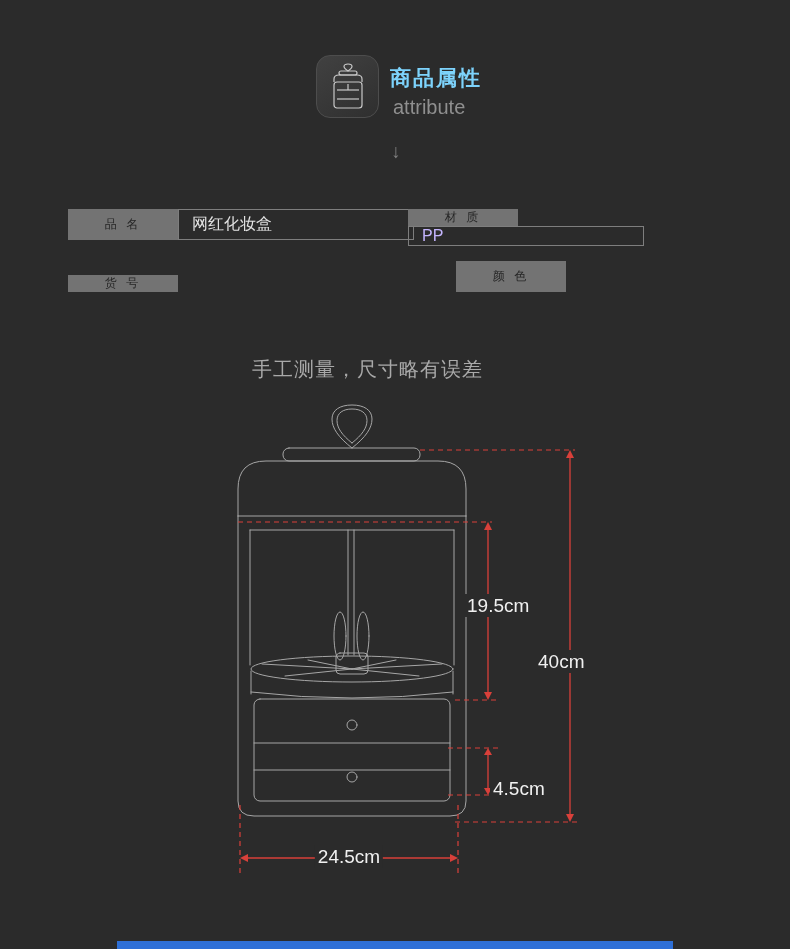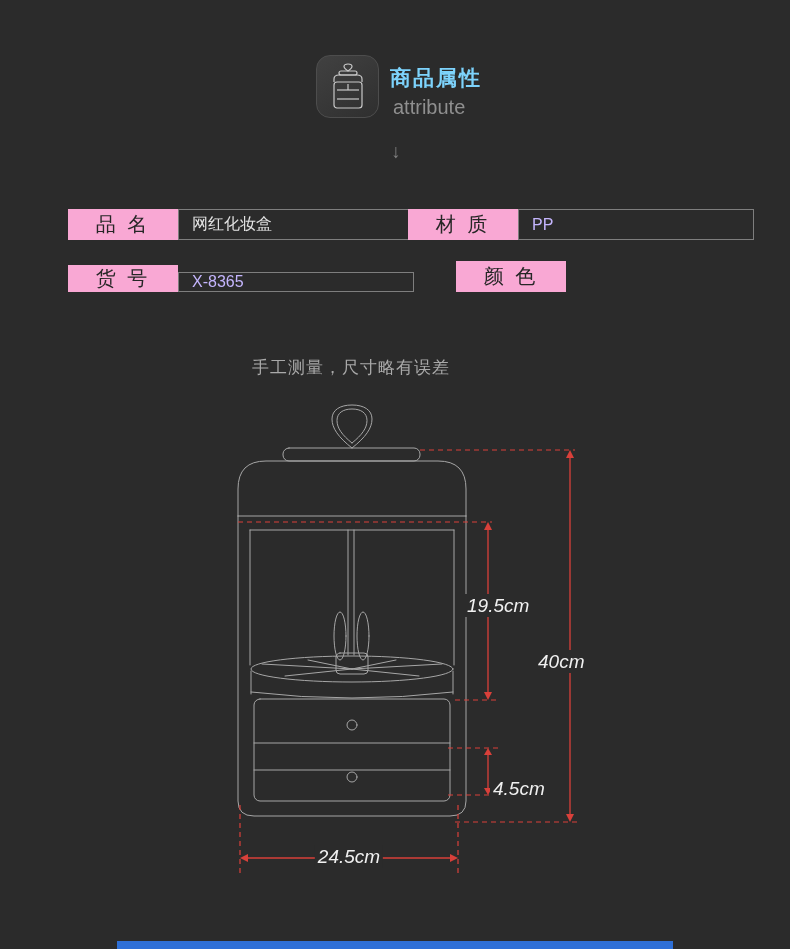--- a/index.html
+++ b/index.html
@@ -23,46 +23,46 @@
     position:absolute; left:393px; top:96px;
     font-size:20px; color:#8f8f8f;
   }
   .down-arrow {
     position:absolute; left:384px; top:141px; width:24px; text-align:center;
     color:#808080; font-size:19px;
   }
   
   .attr-cell { position:absolute; display:flex; height:31px; }
   .attr-label {
-    width:110px; background:#f9a8d4; color:#262626;
-    font-size:20px; letter-spacing:3px;
+    width:110px; background:#737373; color:#262626;
+    font-size:12px; letter-spacing:3px;
     display:flex; align-items:center; justify-content:center;
   }
   .attr-value {
     width:236px; border:1px solid #7e7e7e; box-sizing:border-box;
     color:#e3e3e3; font-size:16px;
     display:flex; align-items:center; padding-left:13px;
     white-space:nowrap;
   }
   .attr-value.muted { color:#c4b5fd; }
   .cell-0 { left:68px;  top:209px; }
-  .cell-1 { left:408px; top:209px; }
+  .cell-1 { left:408px; top:209px;flex-direction:column; }
   .cell-2 { left:68px;  top:261px;align-items:flex-end; }
   .cell-3 { left:408px; top:261px;padding-left:48px; }
   
   .note {
     position:absolute; left:252px; top:356px;
-    font-size:17px; color:#a9a9a9; letter-spacing:1px;
+    font-size:20px; color:#a9a9a9; letter-spacing:1px;
   }
   
   .diagram { position:absolute; left:230px; top:403px; width:365px; height:482px; }
   .diagram svg { position:absolute; left:0; top:0; }
   .dim-label {
     position:absolute; font-size:19px; color:#f0f0f0;
-    background:#2b2b2b; padding:0 3px; line-height:23px; white-space:nowrap;font-style:italic;
+    background:#2b2b2b; padding:0 3px; line-height:23px; white-space:nowrap;
   }
   .dim-19 { left:234px; top:191px; }
   .dim-40 { left:305px; top:217px;margin-top:30px; }
   .dim-45 { left:260px; top:374px; }
   .dim-245 { left:119px; top:442px; transform:translateX(-50%); }
   
   .footer-bar {
     position:absolute; bottom:0; left:50%; transform:translateX(-50%);
     width:556px; height:8px; background:#2e6fd6;
   }
@@ -88,21 +88,20 @@
 <div class="attr-cell cell-0">
   <div class="attr-label">品 名</div>
   <div class="attr-value">网红化妆盒</div>
 </div>
 <div class="attr-cell cell-1">
   <div class="attr-label">材 质</div>
   <div class="attr-value muted">PP</div>
 </div>
 <div class="attr-cell cell-2">
   <div class="attr-label">货 号</div>
-  <div class="attr-value muted">X-8365</div>
 </div>
 <div class="attr-cell cell-3">
   <div class="attr-label">颜 色</div>
 </div>
 
 <div class="note">手工测量，尺寸略有误差</div>
 
 <div class="diagram">
   <svg width="365" height="482" viewBox="0 0 365 482">
 

